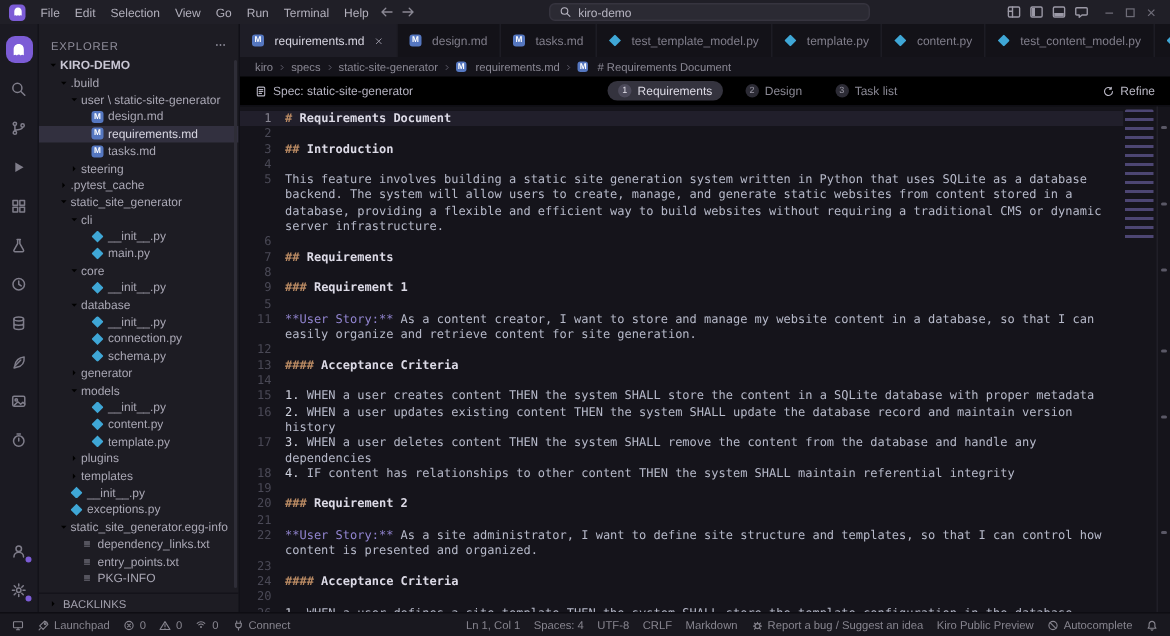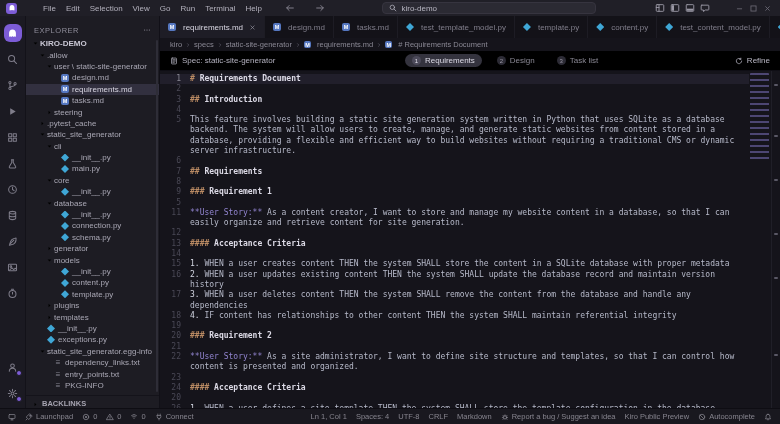--- a/index.html
+++ b/index.html
@@ -6,21 +6,21 @@
   html,body{width:780px;height:424px;background:#0e0d13;overflow:hidden}
   .window{width:780px;height:424px;display:flex;flex-direction:column;background:#17161d;
     font-family:"Liberation Sans",sans-serif;color:#b8b6c2;overflow:hidden;position:relative;
     --accent:#7c5cd6}
   .ic{display:inline-flex;align-items:center;justify-content:center}
   .ic svg{width:10px;height:10px;display:block;fill:none;stroke:currentColor;stroke-width:1.1;stroke-linecap:round;stroke-linejoin:round}
   .ic.s svg{width:8px;height:8px}
   .ic.xs svg{width:7px;height:7px}
 
   
-  .titlebar{height:16px;background:#201f27;display:flex;align-items:center;padding:0 6px;gap:16px;font-size:8px;flex:none}
+  .titlebar{height:16px;background:#201f27;display:flex;align-items:center;padding:0 6px;gap:0;font-size:8px;flex:none}
   .logo{width:11px;height:11px;border-radius:3px;background:var(--accent);display:flex;align-items:center;justify-content:center;margin-right:5px;color:#fff;flex:none}
   .logo svg{width:8px;height:8px}
   .menu-item{padding:1px 5px;border-radius:3px;color:#b2b0bc;white-space:nowrap}
   .nav-ar{color:#8a8894;margin:0 2px}
   .tb-spacer{flex:1}
   .search-box{width:214px;height:12px;background:#2b2a33;border:1px solid #36343f;border-radius:4px;display:flex;align-items:center;gap:4px;padding:0 6px;color:#b7b5c1}
   .tb-ic{width:15px;height:13px;display:flex;align-items:center;justify-content:center;color:#9b99a6}
   .win-ctl{width:14px;height:13px;display:flex;align-items:center;justify-content:center;color:#6e6c78}
 
   
@@ -41,21 +41,21 @@
   .tree-row{height:11.4px;display:flex;align-items:center;color:#a9a7b4;white-space:nowrap;overflow:hidden;padding-right:6px}
   .tree-row.selected{background:#32303f;color:#d8d6e2}
   .tree-row.root{font-weight:bold;color:#c9c7d4}
   .chev{width:9px;flex:none;color:#8a8894;display:inline-flex;justify-content:center}
   .chev svg{width:7px;height:7px}
   .fi{width:8px;height:8px;border-radius:2px;margin-right:3px;flex:none;display:flex;align-items:center;justify-content:center;font-size:5.5px;font-weight:bold;color:#fff;font-family:"Liberation Sans",sans-serif}
   .fi-md{background:#5577c0}
   .fi-py{background:#3fa7d6;clip-path:polygon(50% 0,100% 50%,50% 100%,0 50%)}
   .fi-txt{background:transparent;color:#8a8894;font-size:8px;font-weight:normal}
   .sb-scroll{position:absolute;right:1px;top:24px;bottom:16px;width:2px;background:#2e2d37;border-radius:2px}
-  .backlinks{height:13px;border-top:1px solid #14131a;display:flex;align-items:flex-end;padding:0 5px;gap:2px;color:#a5a3b0;font-weight:bold;font-size:7.5px;flex:none}
+  .backlinks{height:13px;border-top:1px solid #14131a;display:flex;align-items:center;padding:0 5px;gap:2px;color:#a5a3b0;font-weight:normal;font-size:7.5px;flex:none}
 
   
   .editor-area{flex:1;display:flex;flex-direction:column;min-width:0;background:#15141b}
   .tabbar{height:22px;background:#131218;display:flex;align-items:stretch;flex:none}
   .tab{display:flex;align-items:center;gap:4px;padding:0 8px;font-size:8px;color:#807e8b;border-right:1px solid #1d1c24;white-space:nowrap}
   .tab.active{background:#1e1d26;color:#d8d6e2}
   .tab .close{color:#9a98a5;margin-left:2px}
   .tab.cut{max-width:36px;overflow:hidden;border-right:none}
   .breadcrumb{height:13px;display:flex;align-items:center;padding:0 10px;font-size:7.5px;color:#8a8894;gap:3px;flex:none;white-space:nowrap;overflow:hidden}
   .bc-sep{color:#5f5d6a;display:inline-flex}
@@ -339,21 +339,21 @@
               </svg>
             </span>
             <span>KIRO-DEMO</span>
           </div>
           <div class="tree-row" style="padding-left:12px">
             <span class="chev">
               <svg viewBox="0 0 12 12">
                 <path d="M2.8 4.4L6 7.6l3.2-3.2"></path>
               </svg>
             </span>
-            <span>.allow</span>
+            <span>.build</span>
           </div>
           <div class="tree-row" style="padding-left:19px">
             <span class="chev">
               <svg viewBox="0 0 12 12">
                 <path d="M2.8 4.4L6 7.6l3.2-3.2"></path>
               </svg>
             </span>
             <span>user \ static-site-generator</span>
           </div>
           <div class="tree-row" style="padding-left:26px">

